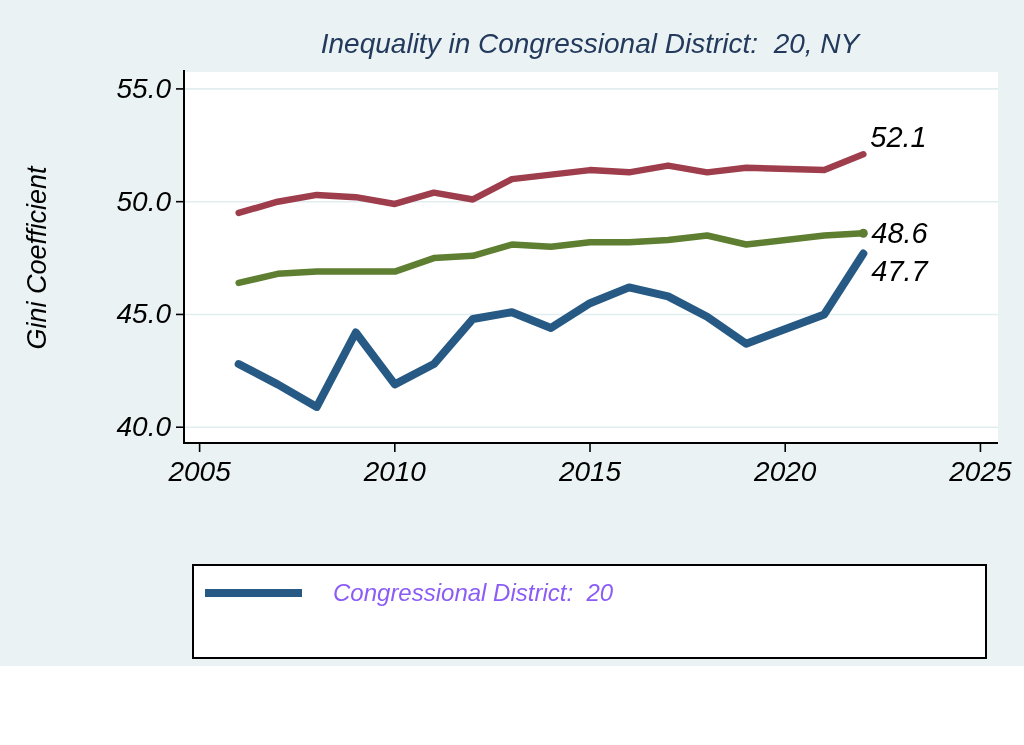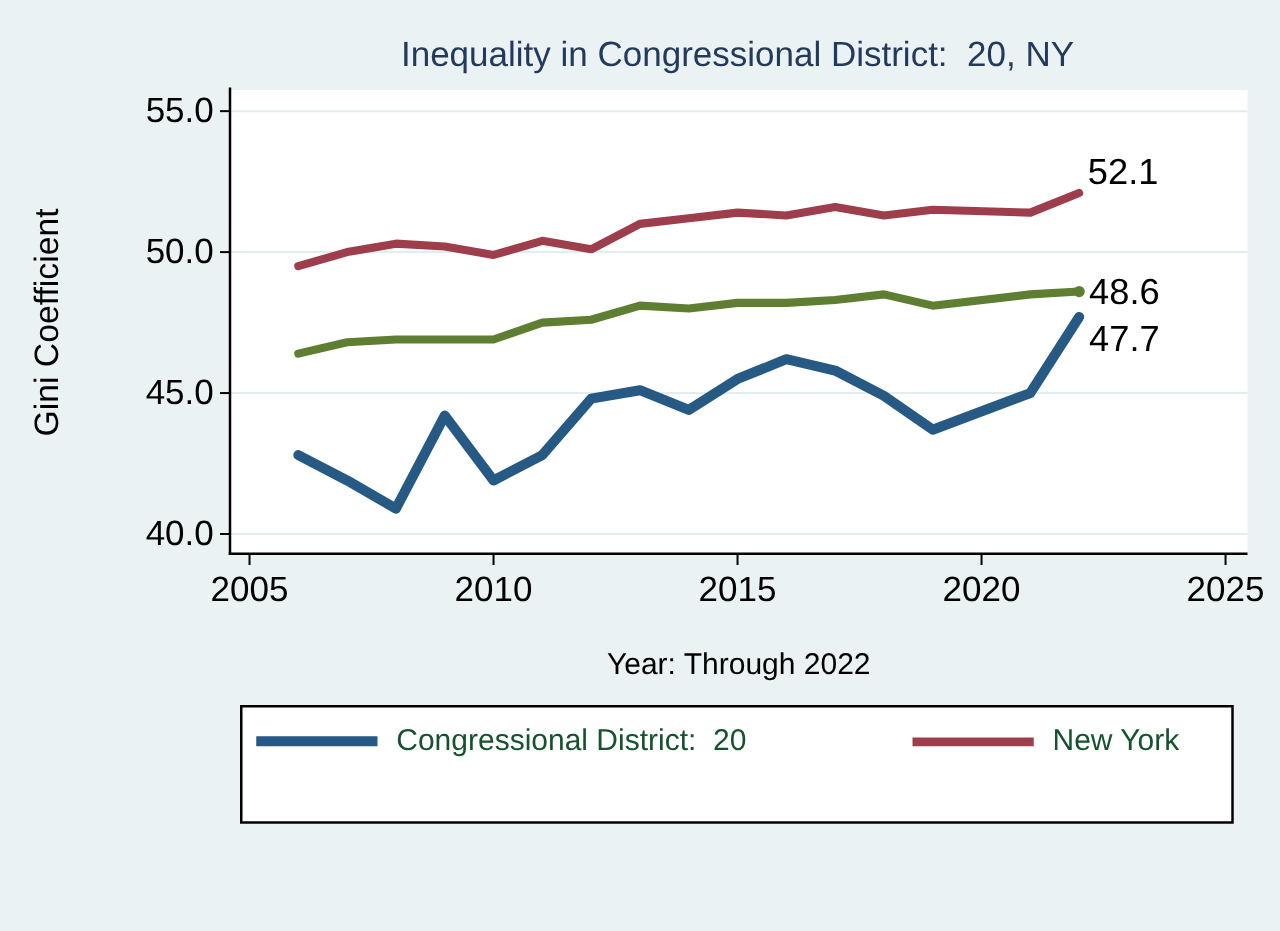--- a/index.html
+++ b/index.html
@@ -1,21 +1,22 @@
 <!DOCTYPE html>
 <html><head>
 <meta charset="utf-8">
 <style>
   html,body{margin:0;padding:0;}
   #canvas{
     position:relative;
-    width:1024px;height:745px;
+    width:1024px;height:666px;
     background:#eaf2f3;
     font-family:"Liberation Sans",sans-serif;
     overflow:hidden;
+    font-style:italic;
   }
   #title{
     position:absolute;left:160px;top:28px;width:860px;
     text-align:center;font-size:28px;color:#233a5c;
     white-space:pre;
   }
   #plot-bg{
     position:absolute;left:184px;top:72px;width:814px;height:371px;
     background:#ffffff;
   }
@@ -31,21 +32,21 @@
     text-align:center;font-size:24px;color:#000;
   }
   #legend{
     position:absolute;left:192px;top:564px;width:795px;height:95px;
     background:#ffffff;border:2px solid #000;box-sizing:border-box;
   }
   .legend-item{
     position:absolute;height:30px;display:flex;align-items:center;
   }
   .legend-swatch{width:97px;margin-right:15px;flex:none;}
-  .legend-label{font-size:24px;color:#14532d;white-space:pre;}
+  .legend-label{font-size:24px;color:#8b5cf6;white-space:pre;margin-left:16px;}
   #legend-item-cd20{left:11px;top:12px;}
   #legend-item-ny{left:536px;top:12px;}
   #legend-item-us{left:11px;top:53px;}
   #source{
     position:absolute;left:190px;top:668px;
     font-size:18px;line-height:21px;color:#000;
   }
 </style>
 </head>
 <body>
@@ -82,28 +83,23 @@
       <polyline points="238.65707434053078,212.9574468085106 277.6978417266216,201.68085106382978 316.73860911271254,194.91489361702133 355.7793764988034,197.17021276595733 394.82014388489426,203.93617021276597 433.8609112709851,192.6595744680851 472.901678657076,199.42553191489355 511.94244604316685,179.12765957446805 550.9832134292578,174.61702127659566 590.0239808153486,170.10638297872345 629.0647482014394,172.3617021276596 668.1055155875304,165.59574468085103 707.1462829736212,172.3617021276596 746.1870503597121,167.85106382978722 824.2685851318938,170.10638297872345 863.3093525179847,154.31914893617017" fill="none" stroke="#9e3e4c" stroke-width="6.5" stroke-linejoin="round" stroke-linecap="round"></polyline>
       <text x="870.3093525179847" y="147.31914893617017" font-size="29">52.1</text>
       <polyline points="238.65707434053078,282.8723404255319 277.6978417266216,273.8510638297873 316.73860911271254,271.5957446808511 355.7793764988034,271.5957446808511 394.82014388489426,271.5957446808511 433.8609112709851,258.063829787234 472.901678657076,255.8085106382978 511.94244604316685,244.53191489361694 550.9832134292578,246.78723404255317 590.0239808153486,242.27659574468075 629.0647482014394,242.27659574468075 668.1055155875304,240.02127659574472 707.1462829736212,235.5106382978723 746.1870503597121,244.53191489361694 824.2685851318938,235.5106382978723 863.3093525179847,233.2553191489361" fill="none" stroke="#5e7e31" stroke-width="6.5" stroke-linejoin="round" stroke-linecap="round"></polyline>
       <circle cx="863.3093525179847" cy="233.2553191489361" r="4.5" fill="#5e7e31"></circle>
       <text x="871.3093525179847" y="243.2553191489361" font-size="29">48.6</text>
       <polyline points="238.65707434053078,364.06382978723406 277.6978417266216,384.36170212765956 316.73860911271254,406.9148936170212 355.7793764988034,332.48936170212755 394.82014388489426,384.36170212765956 433.8609112709851,364.06382978723406 472.901678657076,318.95744680851067 511.94244604316685,312.1914893617021 550.9832134292578,327.97872340425533 590.0239808153486,303.17021276595744 629.0647482014394,287.38297872340416 668.1055155875304,296.404255319149 707.1462829736212,316.70212765957444 746.1870503597121,343.76595744680844 824.2685851318938,314.4468085106382 863.3093525179847,253.5531914893616" fill="none" stroke="#265a84" stroke-width="8" stroke-linejoin="round" stroke-linecap="round"></polyline>
       <text x="871.3093525179847" y="280.5531914893616" font-size="29">47.7</text>
     </svg>
 
   <div id="ylabel">Gini Coefficient</div>
-  <div id="xlabel">Year: Through 2022</div>
 
   <div id="legend">
     <div class="legend-item" id="legend-item-cd20">
       <div class="legend-swatch" style="height: 8px; background: rgb(38, 90, 132);"></div>
       <div class="legend-label">Congressional District:  20</div>
-    </div>
-    <div class="legend-item" id="legend-item-ny">
-      <div class="legend-swatch" style="height: 7px; background: rgb(158, 62, 76);"></div>
-      <div class="legend-label">New York</div>
     </div>
   </div>
 
   <div id="source">
   </div>
 </div>
 
 </body></html>

